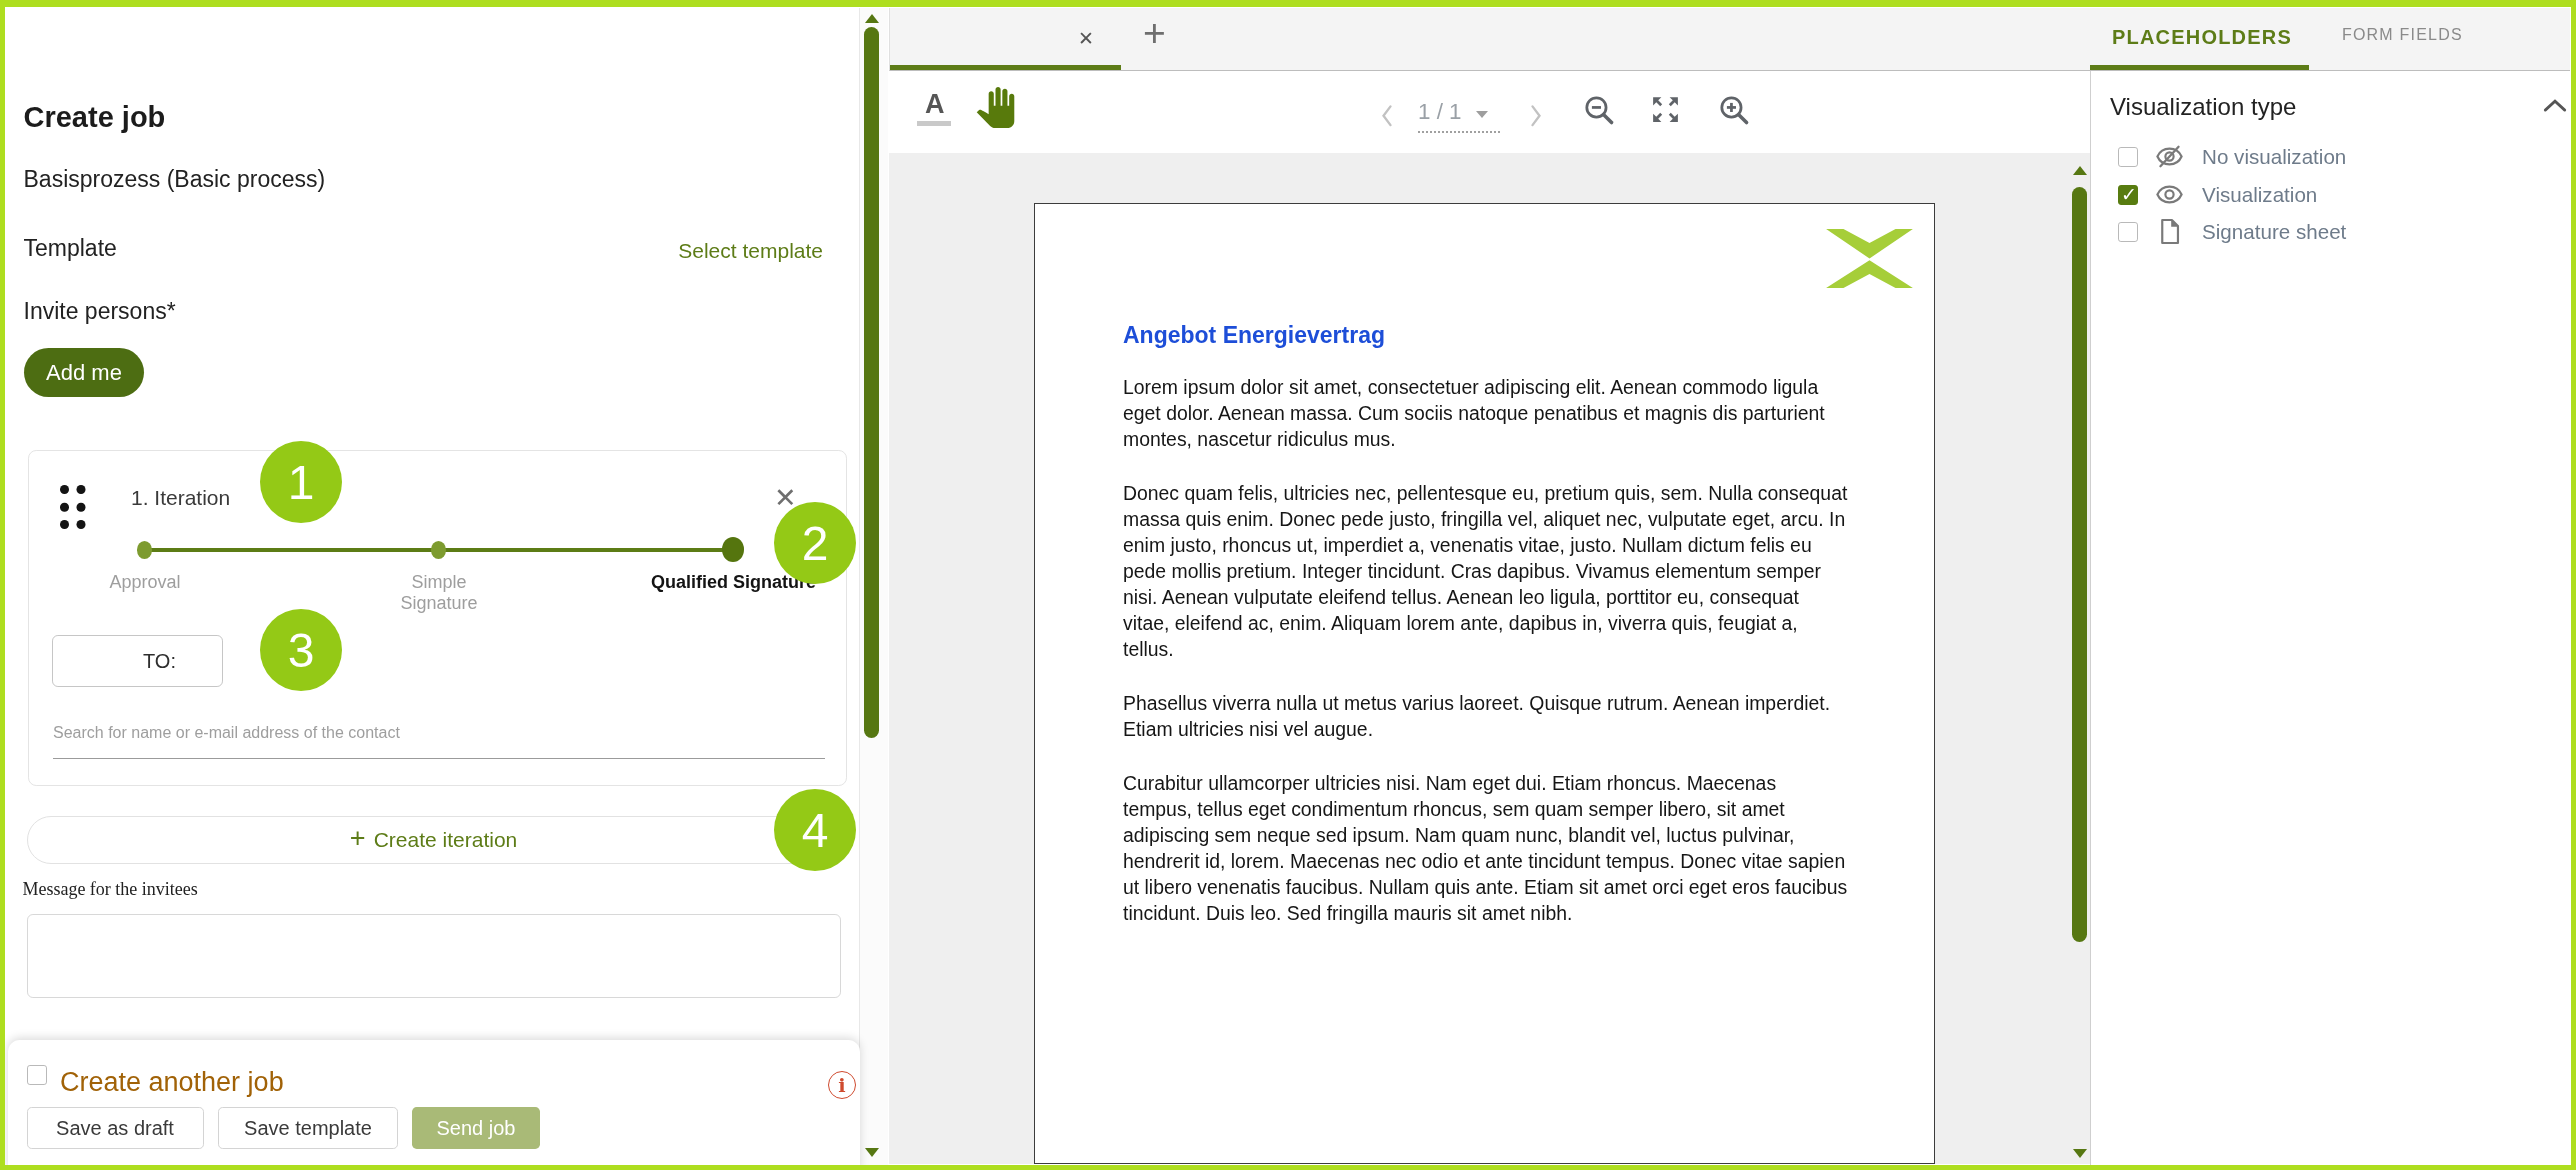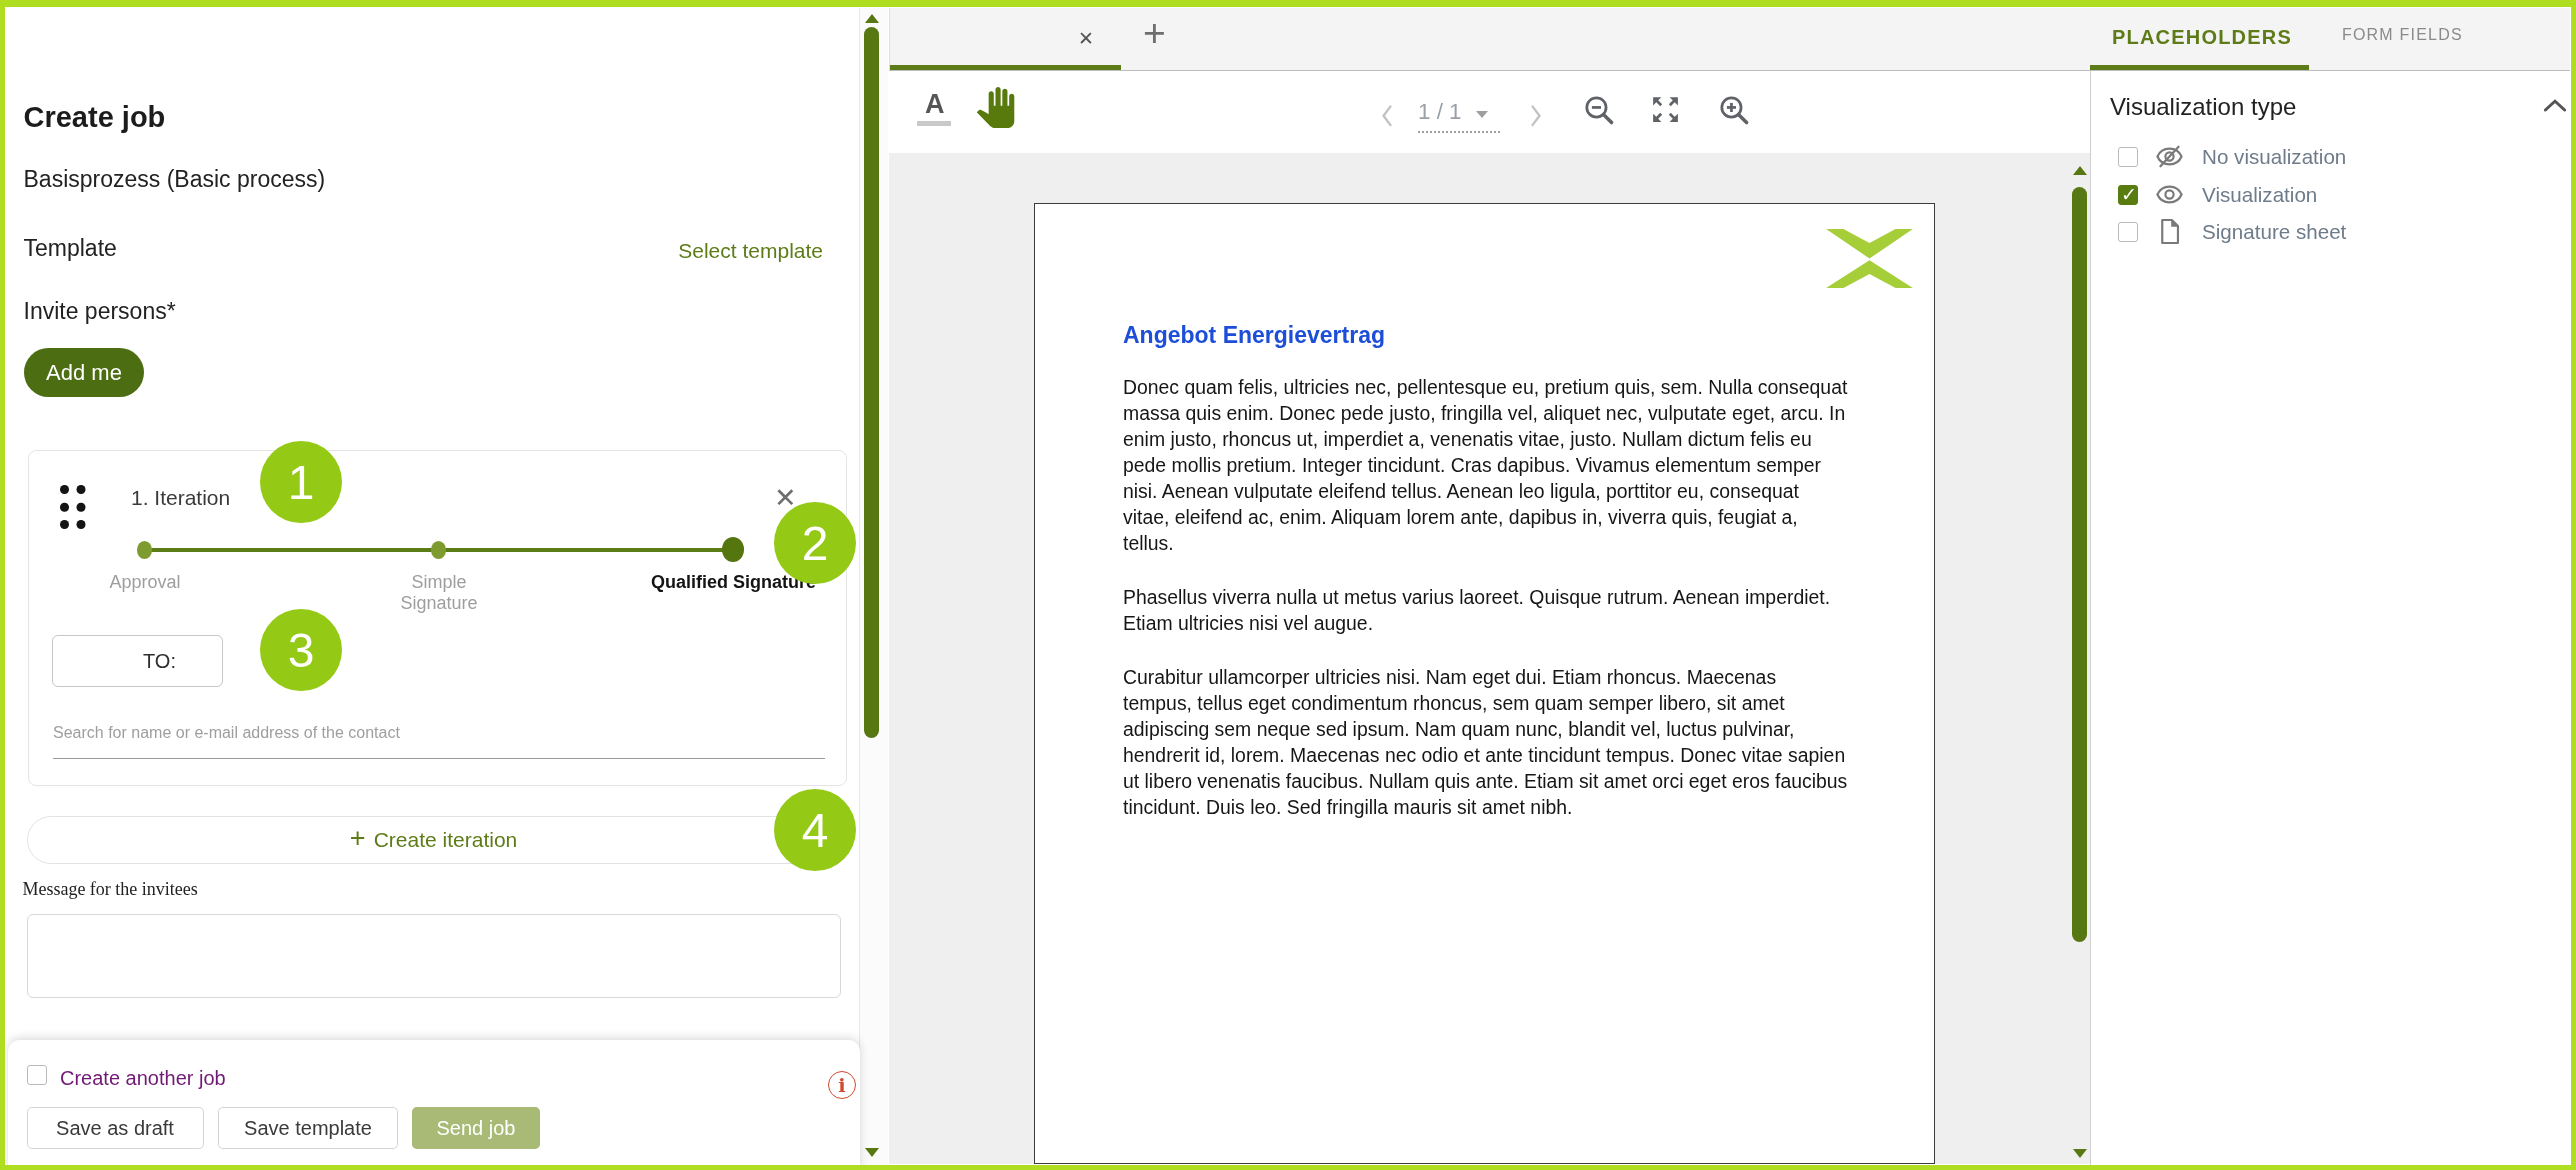--- a/index.html
+++ b/index.html
@@ -53,21 +53,21 @@
   .create-iteration .plus{font-size:27px;font-weight:400;line-height:1;margin-top:-2.4px;}
 
   .message-label{left:22.4px;top:879px;font-size:18px;color:#222;font-family:Liberation Serif, serif;}
   .message-textarea{left:26.5px;top:914px;width:814px;height:84px;border:1.2px solid #d8d8d8;border-radius:5.9px;
     font-size:20px;font-family:inherit;padding:10.6px 14px;resize:none;outline:none;color:#333;}
 
   .footer-card{left:8.2px;top:1040px;width:852px;height:131px;background:#fff;border-radius:11.8px 11.8px 0 0;
     box-shadow:0 -1.8px 9.4px rgba(0,0,0,.15);z-index:15;}
   .cb{width:20px;height:20px;border:1.2px solid #b9b9b9;border-radius:2.9px;background:#fff;cursor:pointer;}
   .footer-cb{left:26.5px;top:1065px;}
-  .footer-cb-label{left:60px;top:1067px;font-size:20px;color:#701a75;}
+  .footer-cb-label{left:60px;top:1067px;font-size:27px;color:#a16207;}
   .info-icon{left:828px;top:1071px;width:28px;height:28px;border:1.8px solid var(--info-icon);border-radius:50%;
     color:var(--info-icon);font-size:19.4px;font-family:"DejaVu Serif",serif;font-weight:600;display:flex;align-items:center;justify-content:center;z-index:16;}
   .btn{border-radius:4.7px;font-size:20px;font-family:inherit;display:flex;align-items:center;justify-content:center;cursor:pointer;}
   .btn-outline{background:#fff;border:1.2px solid #d4d4d4;color:#3a3a3a;}
   .save-draft{left:26.5px;top:1107px;width:177px;height:42px;}
   .save-template{left:218px;top:1107px;width:180px;height:42px;}
   .send-job{left:412px;top:1107px;width:128px;height:42px;background:var(--send-job-bg);border:none;color:#fff;}
 
   .badge{width:82px;height:82px;border-radius:50%;background:var(--annotation-badge);color:#fff;
     display:flex;align-items:center;justify-content:center;font-size:48px;font-weight:400;z-index:25;}
@@ -222,20 +222,21 @@
 <div class="abs viewer-content"></div>
 <div class="abs pdf-page">
   <div class="pdf-logo">
     <svg width="87" height="59" viewBox="0 0 100 68">
       <polygon points="0,0 20,0 50,16 80,0 100,0 50,34" fill="#a6ce39"></polygon>
       <polygon points="0,68 20,68 50,52 80,68 100,68 50,36" fill="#a6ce39"></polygon>
     </svg>
   </div>
   <div class="pdf-title">Angebot Energievertrag</div>
   <div class="pdf-body">
+    <p>Lorem ipsum dolor sit amet, consectetuer adipiscing elit. Aenean commodo ligula eget dolor. Aenean massa. Cum sociis natoque penatibus et magnis dis parturient montes, nascetur ridiculus mus.</p>
     <p>Donec quam felis, ultricies nec, pellentesque eu, pretium quis, sem. Nulla consequat massa quis enim. Donec pede justo, fringilla vel, aliquet nec, vulputate eget, arcu. In enim justo, rhoncus ut, imperdiet a, venenatis vitae, justo. Nullam dictum felis eu pede mollis pretium. Integer tincidunt. Cras dapibus. Vivamus elementum semper nisi. Aenean vulputate eleifend tellus. Aenean leo ligula, porttitor eu, consequat vitae, eleifend ac, enim. Aliquam lorem ante, dapibus in, viverra quis, feugiat a, tellus.</p>
     <p>Phasellus viverra nulla ut metus varius laoreet. Quisque rutrum. Aenean imperdiet. Etiam ultricies nisi vel augue.</p>
     <p>Curabitur ullamcorper ultricies nisi. Nam eget dui. Etiam rhoncus. Maecenas tempus, tellus eget condimentum rhoncus, sem quam semper libero, sit amet adipiscing sem neque sed ipsum. Nam quam nunc, blandit vel, luctus pulvinar, hendrerit id, lorem. Maecenas nec odio et ante tincidunt tempus. Donec vitae sapien ut libero venenatis faucibus. Nullam quis ante. Etiam sit amet orci eget eros faucibus tincidunt. Duis leo. Sed fringilla mauris sit amet nibh.</p>
   </div>
 </div>
 
 <div class="abs sb-arrow up" style="left:2073px;top:166px;"></div>
 <div class="abs sb-thumb" style="left:2072px;top:187px;height:755px;"></div>
 <div class="abs sb-arrow down" style="left:2073px;top:1149px;"></div>
 

